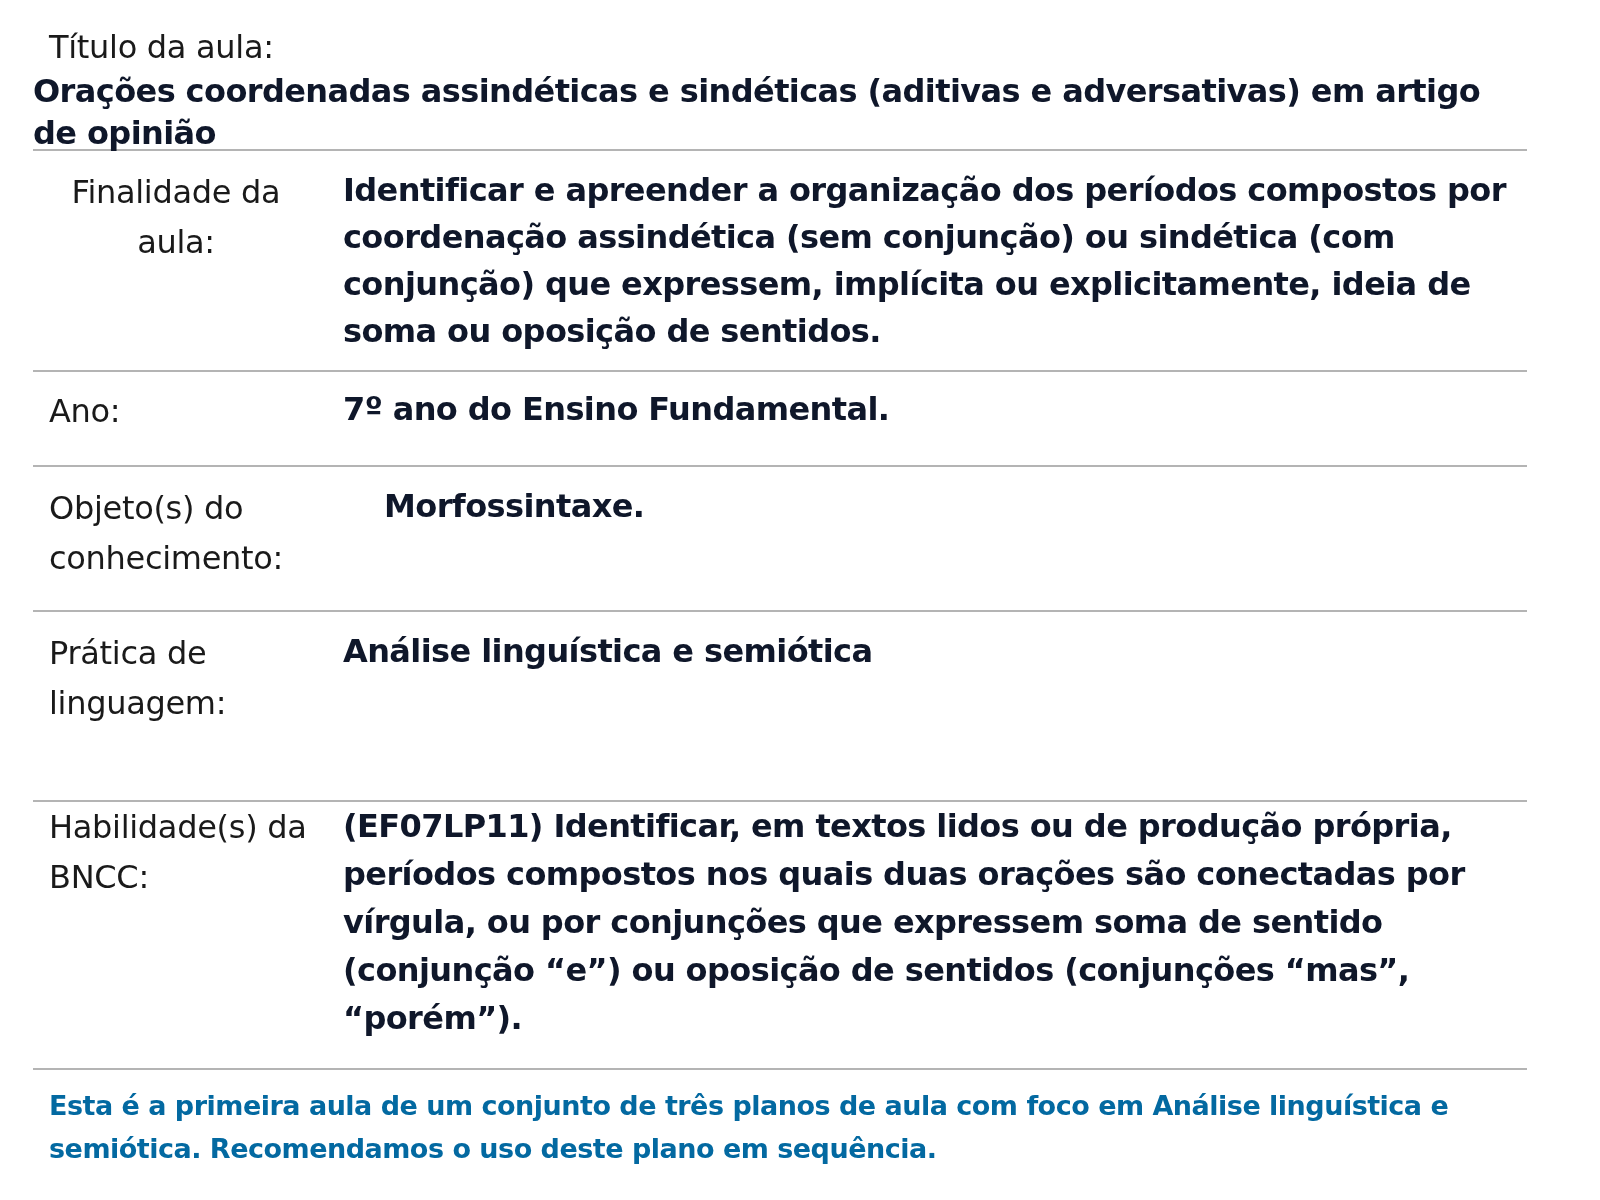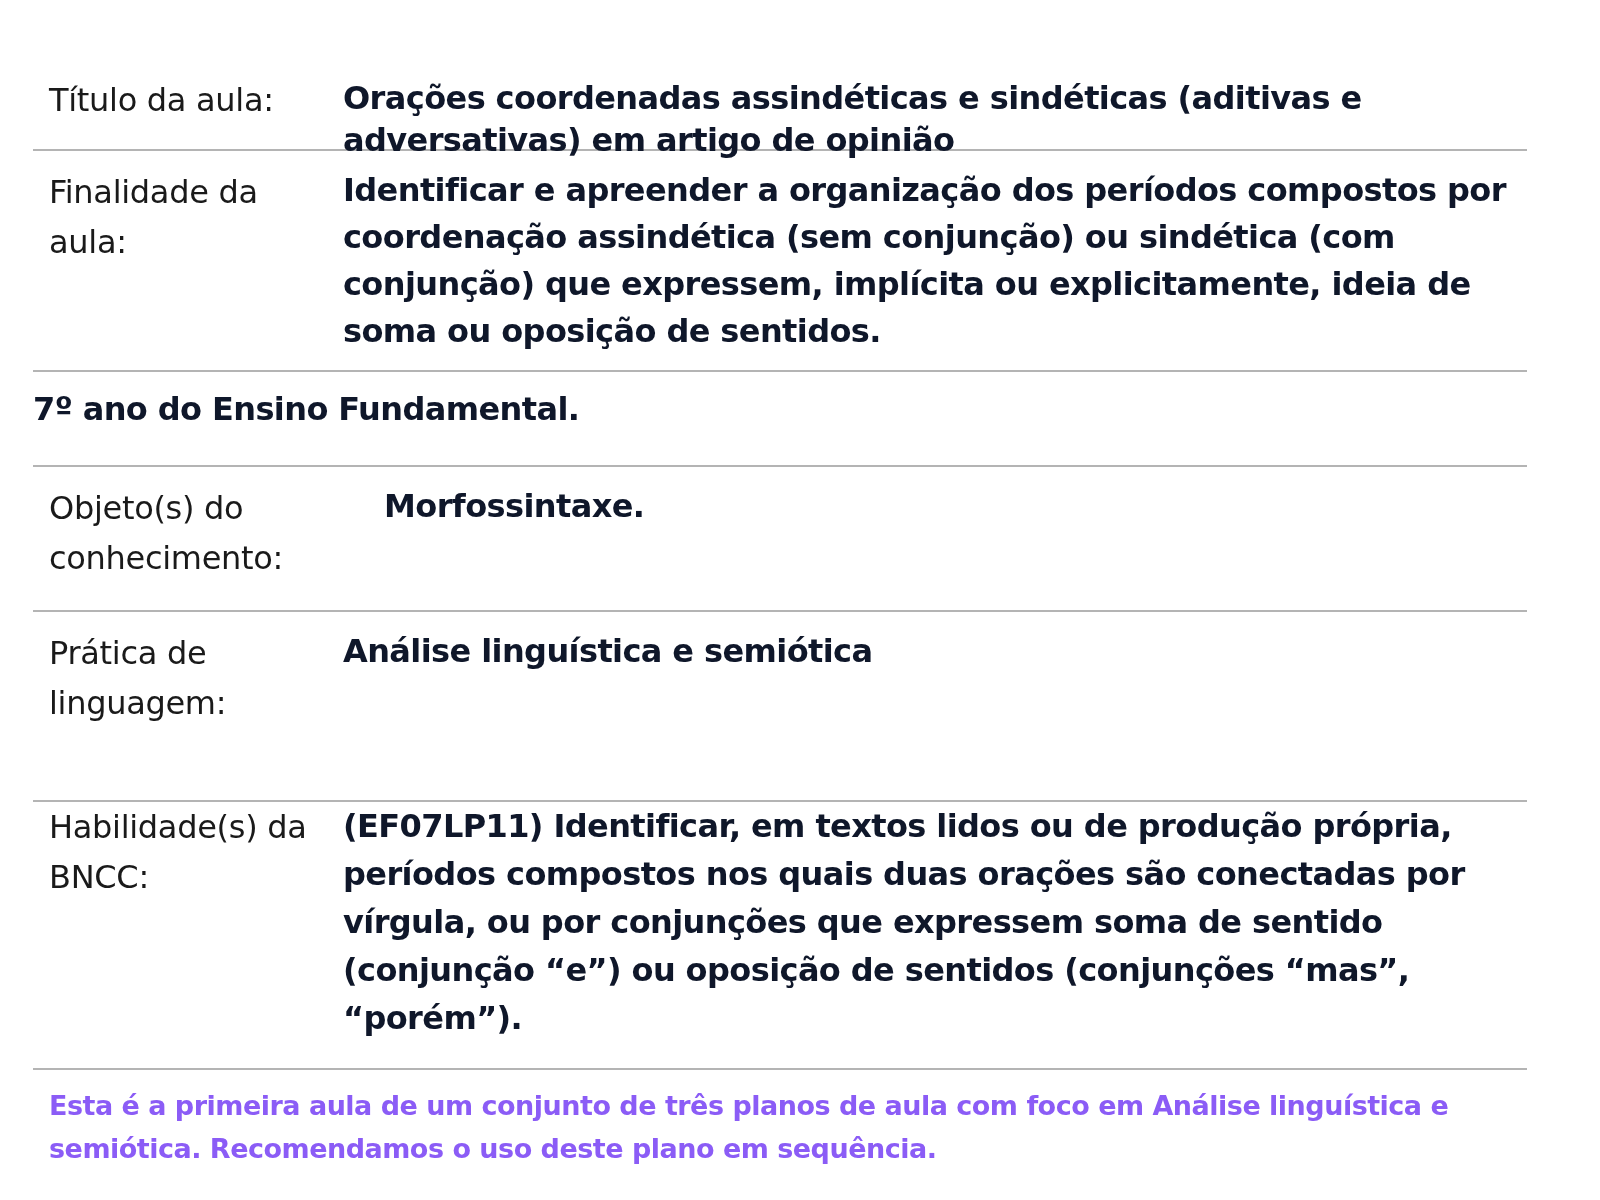--- a/index.html
+++ b/index.html
@@ -37,56 +37,57 @@
     }
     .value {
       flex: 1;
       font-size: 32px;
       line-height: 47px;
       font-weight: bold;
       color: #0f172a;
       letter-spacing: -0.6px;
       padding-right: 10px;
     }
-    .row-title { height: 151px; padding-top: 77px; }
+    .row-title { height: 151px; padding-top: 24px; flex-direction: column; }
     .row-title .value { line-height: 42px; }
     .row-title .label { line-height: 46px; }
     .row-finalidade { height: 221px; padding-top: 16px; }
     .row-ano { height: 95px; padding-top: 14px; }
     .row-objeto { height: 145px; padding-top: 16px; gap: 41px; }
     .row-pratica { height: 190px; padding-top: 16px; }
     .row-habilidade { height: 268px; }
     .row-habilidade .value { line-height: 48px; }
     .footnote {
       padding-left: 16px;
       padding-top: 14px;
       font-size: 27px;
       line-height: 43px;
       font-weight: bold;
-      color: #8b5cf6;
+      color: #0369a1;
       letter-spacing: -0.5px;
       width: 1480px;
     }
   </style>
 </head>
 <body>
 
 <div class="doc">
 
   <div class="row row-title">
     <div class="label">Título da aula:</div>
     <div class="value">Orações coordenadas assindéticas e sindéticas (aditivas e adversativas) em artigo de opinião</div>
   </div>
 
   <div class="row row-finalidade">
-    <div class="label" style="width:310px;padding-right:40px;">Finalidade da aula:</div>
+    <div class="label" style="width:310px;padding-right:40px;text-align:center;">Finalidade da aula:</div>
     <div class="value">Identificar e apreender a organização dos períodos compostos por coordenação assindética (sem conjunção) ou sindética (com conjunção) que expressem, implícita ou explicitamente, ideia de soma  ou oposição de sentidos.</div>
   </div>
 
   <div class="row row-ano">
+    <div class="label">Ano:</div>
     <div class="value">7º ano do Ensino Fundamental.</div>
   </div>
 
   <div class="row row-objeto">
     <div class="label">Objeto(s) do conhecimento:</div>
     <div class="value">Morfossintaxe.</div>
   </div>
 
   <div class="row row-pratica">
     <div class="label" style="padding-right:60px;">Prática de linguagem:</div>

